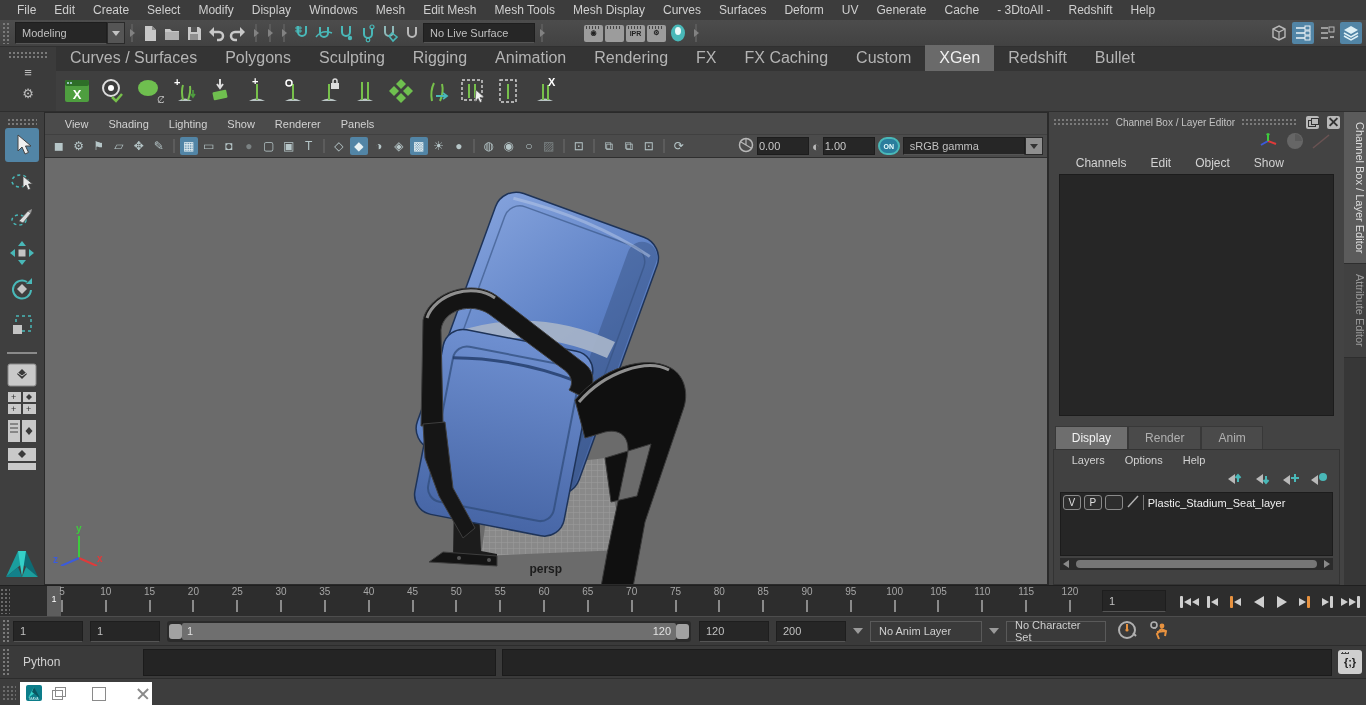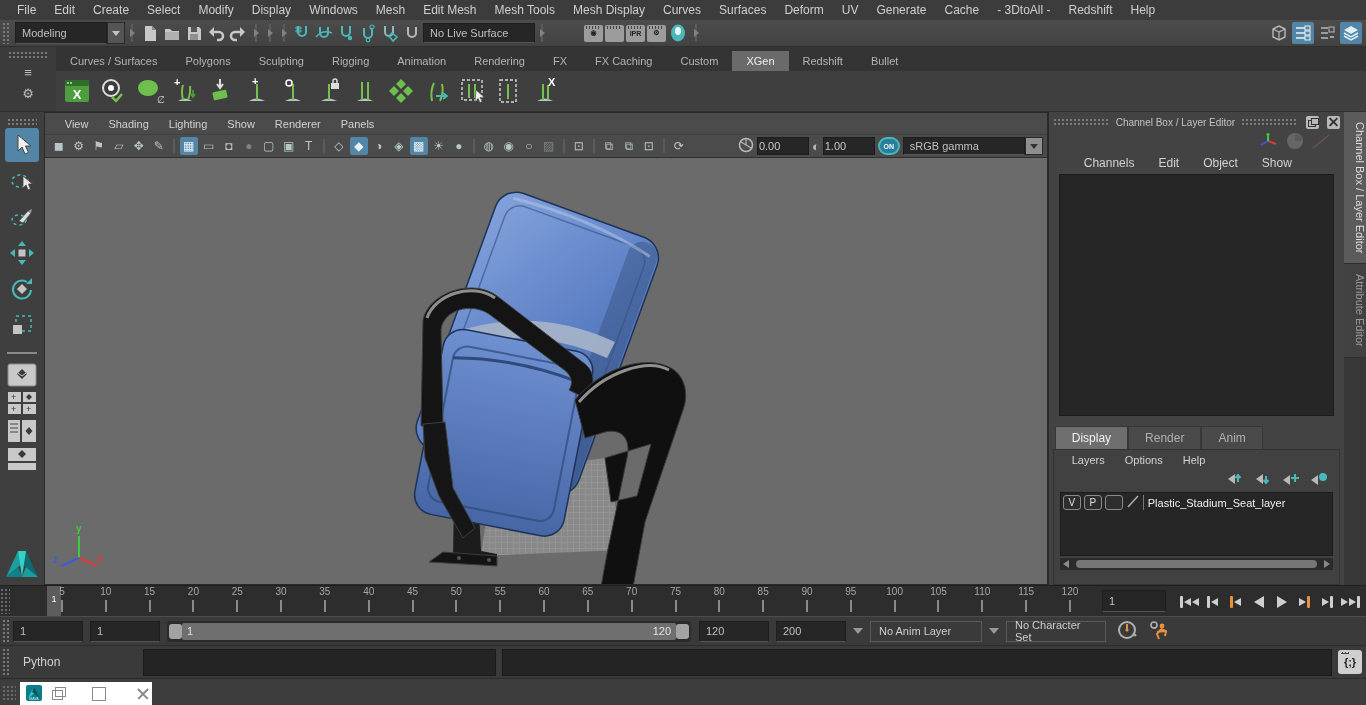--- a/index.html
+++ b/index.html
@@ -37,21 +37,21 @@
   .sl-right { margin-left:auto; display:flex; align-items:center; padding-right:4px; }
   .tgl { width:22px; height:22px; border-radius:2px; display:flex; align-items:center; justify-content:center; margin-left:2px; }
   .tgl.on { background:#5285a6; }
 
   
   .shelf { height:65px; background:#3b3b3b; display:flex; border-bottom:1px solid #2e2e2e; }
   .shelf-left { width:56px; display:flex; flex-direction:column; align-items:center; padding-top:4px; gap:6px; }
   .shelf-left .hgrip { width:40px; }
   .shelf-main { flex:1; display:flex; flex-direction:column; }
   .shelf-tabs { height:24px; display:flex; align-items:flex-end; background:#343434; }
-  .shelf-tab { padding:4px 14px; color:#b4b4b4; font-size:11px; }
+  .shelf-tab { padding:4px 14px; color:#b4b4b4; font-size:16px; }
   .shelf-tab.active { background:#6a6a6a; color:#f0f0f0; }
   .shelf-icons { flex:1; display:flex; align-items:center; gap:2px; padding-left:4px; background:#3f3f3f; }
   .shelf-icon { width:34px; height:34px; display:flex; align-items:center; justify-content:center; }
 
   
   .main { display:flex; height:473px; }
   .toolbox { width:44px; background:#3f3f3f; display:flex; flex-direction:column; align-items:center; padding-top:6px; gap:2px; }
   .tool { width:34px; height:34px; border-radius:3px; display:flex; align-items:center; justify-content:center; }
   .tool.active { background:#5285a6; }
   .tb-sep { width:30px; height:2px; background:#8a8a8a; margin:8px 0 6px; }
@@ -86,21 +86,21 @@
   .rpanel { width:298px; background:#434343; display:flex; flex-direction:column; border-left:1px solid #2a2a2a; }
   .rp-header { height:20px; display:flex; align-items:center; padding:0 4px; gap:6px; }
   .rp-header .hgrip { flex:1; }
   .rp-title { color:#c3c3c3; font-size:10px; white-space:nowrap; }
   .winbtn { width:13px; height:13px; background:#b9b9b9; border-radius:2px; position:relative; margin-left:2px; }
   .winbtn.float::before { content:""; position:absolute; left:2px; top:4px; width:6px; height:5px; border:1px solid #333; }
   .winbtn.float::after { content:""; position:absolute; left:5px; top:2px; width:6px; height:5px; border:1px solid #333; background:#b9b9b9; }
   .winbtn.close::before, .winbtn.close::after { content:""; position:absolute; left:1px; top:5.5px; width:11px; height:2px; background:#333; }
   .winbtn.close::before { transform:rotate(45deg); } .winbtn.close::after { transform:rotate(-45deg); }
   .rp-minirow { height:20px; display:flex; justify-content:flex-end; align-items:center; gap:8px; padding-right:14px; }
-  .rp-menus { height:22px; display:flex; align-items:center; padding-left:24px; gap:2px; }
+  .rp-menus { height:22px; display:flex; align-items:center; padding-left:16px; gap:2px; }
   .rp-menu-item { padding:0 11px; color:#d2d2d2; font-size:12px; }
   .cb-empty { margin:0 10px; height:242px; background:#262626; border:1px solid #1c1c1c; }
   .le-tabs { display:flex; align-items:flex-end; height:23px; margin:10px 4px 0 6px; }
   .le-tab { padding:4px 16px; color:#b0b0b0; font-size:12px; background:#4a4a4a; border:1px solid #383838; border-bottom:none; }
   .le-tab.active { background:#6e6e6e; color:#f2f2f2; }
   .le-body { flex:1; border:1px solid #333; margin:0 4px; background:#414141; display:flex; flex-direction:column; }
   .le-menus { height:20px; display:flex; align-items:center; padding-left:8px; }
   .le-menu-item { padding:0 10px; color:#d2d2d2; }
   .le-iconrow { height:20px; display:flex; justify-content:flex-end; align-items:center; gap:8px; padding-right:10px; }
   .layer-list { margin:2px 6px; height:64px; background:#262626; border:1px solid #1c1c1c; }
@@ -655,20 +655,21 @@
         <div class="axis-gizmo">
           <svg width="52" height="44">
             <path d="M26 36V14" stroke="#3ecb3e" stroke-width="2"></path>
             <path d="M26 36l18 8" stroke="#e03a3a" stroke-width="2"></path>
             <path d="M26 36L8 44" stroke="#3b5bdc" stroke-width="2"></path>
             <text x="23" y="10" font-size="10" font-weight="bold" fill="#3ecb3e">y</text>
             <text x="44" y="40" font-size="10" font-weight="bold" fill="#e03a3a">x</text>
             <text x="0" y="41" font-size="10" font-weight="bold" fill="#3b5bdc">z</text>
           </svg>
         </div>
+        <div class="persp-label">persp</div>
       </div>
     </div>
 
     <div class="rpanel">
       <div class="rp-header">
         <div class="hgrip"></div>
         <span class="rp-title">Channel Box / Layer Editor</span>
         <div class="hgrip"></div>
         <span class="winbtn float"></span>
         <span class="winbtn close"></span>

